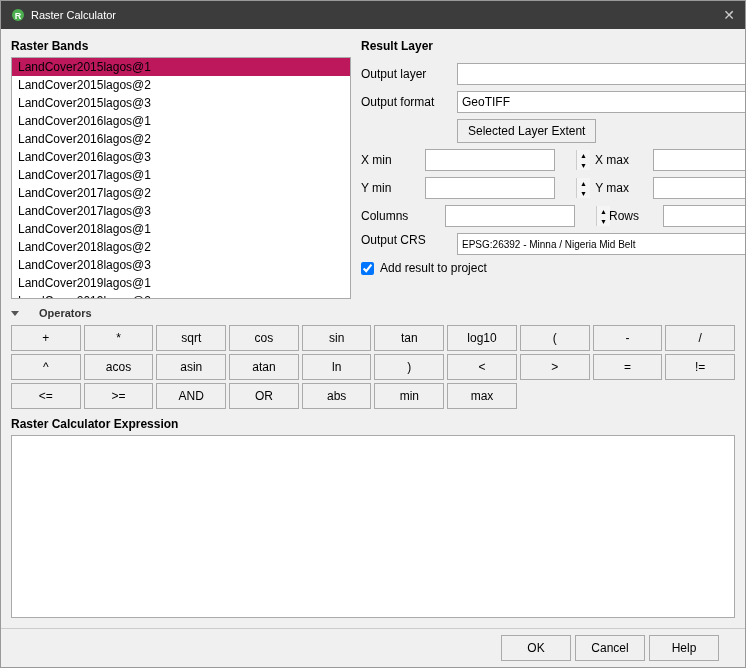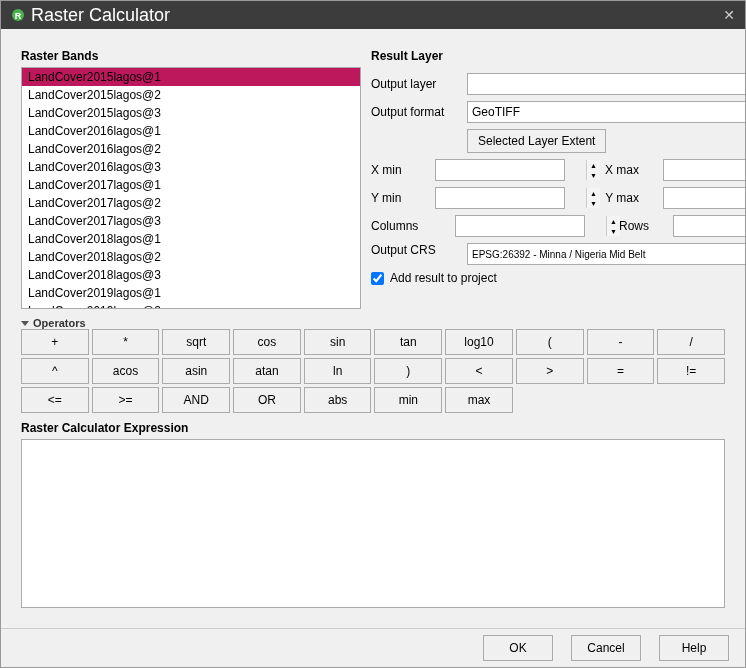--- a/index.html
+++ b/index.html
@@ -36,30 +36,30 @@
     .title-bar-left {
       display: flex;
       align-items: center;
       gap: 6px;
     }
     .title-icon {
       width: 14px;
       height: 14px;
     }
     .title-text {
-      font-size: 18px;
+      font-size: 11px;
     }
     .title-close {
       cursor: pointer;
       font-size: 14px;
       color: #ccc;
     }
     .content {
       flex: 1;
-      padding: 20px;
+      padding: 10px;
       display: flex;
       flex-direction: column;
       gap: 8px;
       overflow: hidden;
     }
     .top-row {
       display: flex;
       gap: 10px;
       flex-shrink: 0;
       height: 260px;
@@ -229,22 +229,22 @@
       align-items: center;
       gap: 6px;
     }
     
     .operators-section {
       flex-shrink: 0;
     }
     .operators-header {
       display: flex;
       align-items: center;
-      gap: 4px;
-      margin-bottom: 0;
+      gap: 20px;
+      margin-bottom: 6px;
       cursor: pointer;
     }
     .operators-grid {
       display: grid;
       grid-template-columns: repeat(10, 1fr);
       gap: 3px;
     }
     .op-btn {
       height: 26px;
       border: 1px solid #aaa;
@@ -266,24 +266,24 @@
       flex: 1;
       border: 1px solid #aaa;
       background: white;
       resize: none;
       font-size: 12px;
       padding: 4px;
       min-height: 80px;
     }
     
     .footer {
-      padding: 6px 16px;
+      padding: 6px 26px;
       display: flex;
       justify-content: flex-end;
-      gap: 18px;
+      gap: 4px;
       border-top: 1px solid #ccc;
       background: #f0f0f0;
       flex-shrink: 0;
     }
     .footer-btn {
       width: 70px;
       height: 26px;
       border: 1px solid #aaa;
       background: #f0f0f0;
       cursor: pointer;

